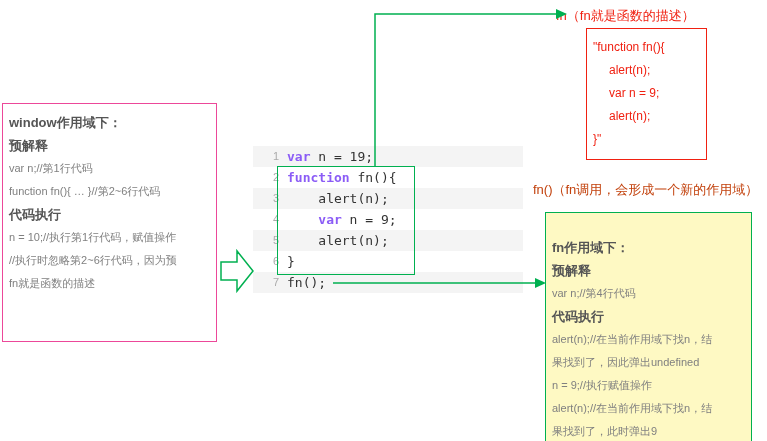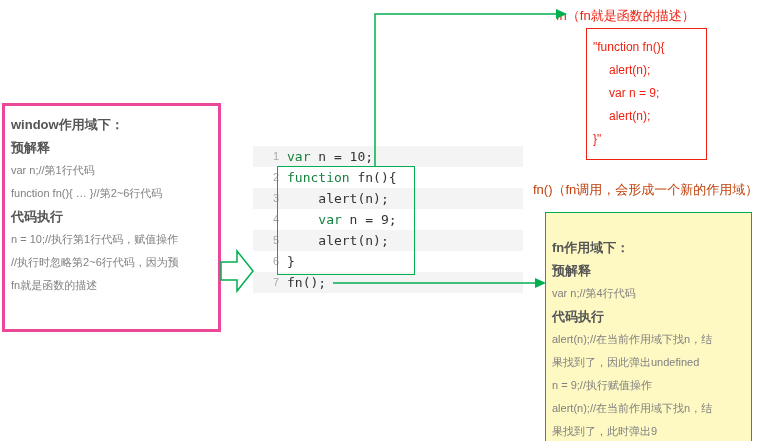--- a/index.html
+++ b/index.html
@@ -4,34 +4,34 @@
 <style>
   html,body { margin:0; padding:0; background:#fff; }
   .canvas {
     position:relative; width:767px; height:441px; background:#fff; overflow:hidden;
     font-family:"Liberation Sans","DejaVu Sans",sans-serif;
   }
 
   
   .window-box {
     position:absolute; left:2px; top:103px; width:201px; height:210px;
-    border:3px solid #ec4899; padding:7px 6px 6px 6px; background:#fff;
+    border:1px solid #ec4899; padding:7px 6px 20px 6px; background:#fff;
   }
   .scope-line { font-size:11px; line-height:23px; color:#808080; white-space:nowrap; }
   .scope-line.b { font-weight:bold; color:#555; font-size:13px; }
 
   
   .code {
     position:absolute; left:253px; top:146px; width:270px;
     font-family:"DejaVu Sans Mono","Liberation Mono",monospace; font-size:13px;
   }
   .crow { display:flex; height:21px; line-height:21px; }
   .crow.odd { background:#f4f4f4; }
   .gut { width:26px; text-align:right; padding-right:8px; color:#aaa; font-size:11px; font-family:"Liberation Sans",sans-serif; }
-  .kw { color:#15803d; font-weight:normal; white-space:pre; }
+  .kw { color:#8b5cf6; font-weight:bold; white-space:pre; }
   .ct { color:#333; white-space:pre; }
 
   
   .fn-outline {
     position:absolute; left:277px; top:166px; width:136px; height:107px;
     border:1px solid #00b050; pointer-events:none;
   }
 
   
   .fn-desc-label { position:absolute; left:556px; top:7px; color:#f02011; font-size:13px; white-space:nowrap; }
@@ -69,21 +69,21 @@
     <div class="scope-line b">代码执行</div>
     <div class="scope-line">n = 10;//执行第1行代码，赋值操作</div>
     <div class="scope-line">//执行时忽略第2~6行代码，因为预</div>
     <div class="scope-line">fn就是函数的描述</div>
   </div>
 
   <div class="code">
     <div class="crow odd">
       <span class="gut">1</span>
         <span class="kw">var</span>
-        <span class="ct"> n = 10;</span>
+        <span class="ct"> n = 19;</span>
     </div>
     <div class="crow">
       <span class="gut">2</span>
         <span class="kw">function</span>
         <span class="ct"> fn(){</span>
     </div>
     <div class="crow odd">
       <span class="gut">3</span>
         <span class="kw"></span>
         <span class="ct">    alert(n);</span>

